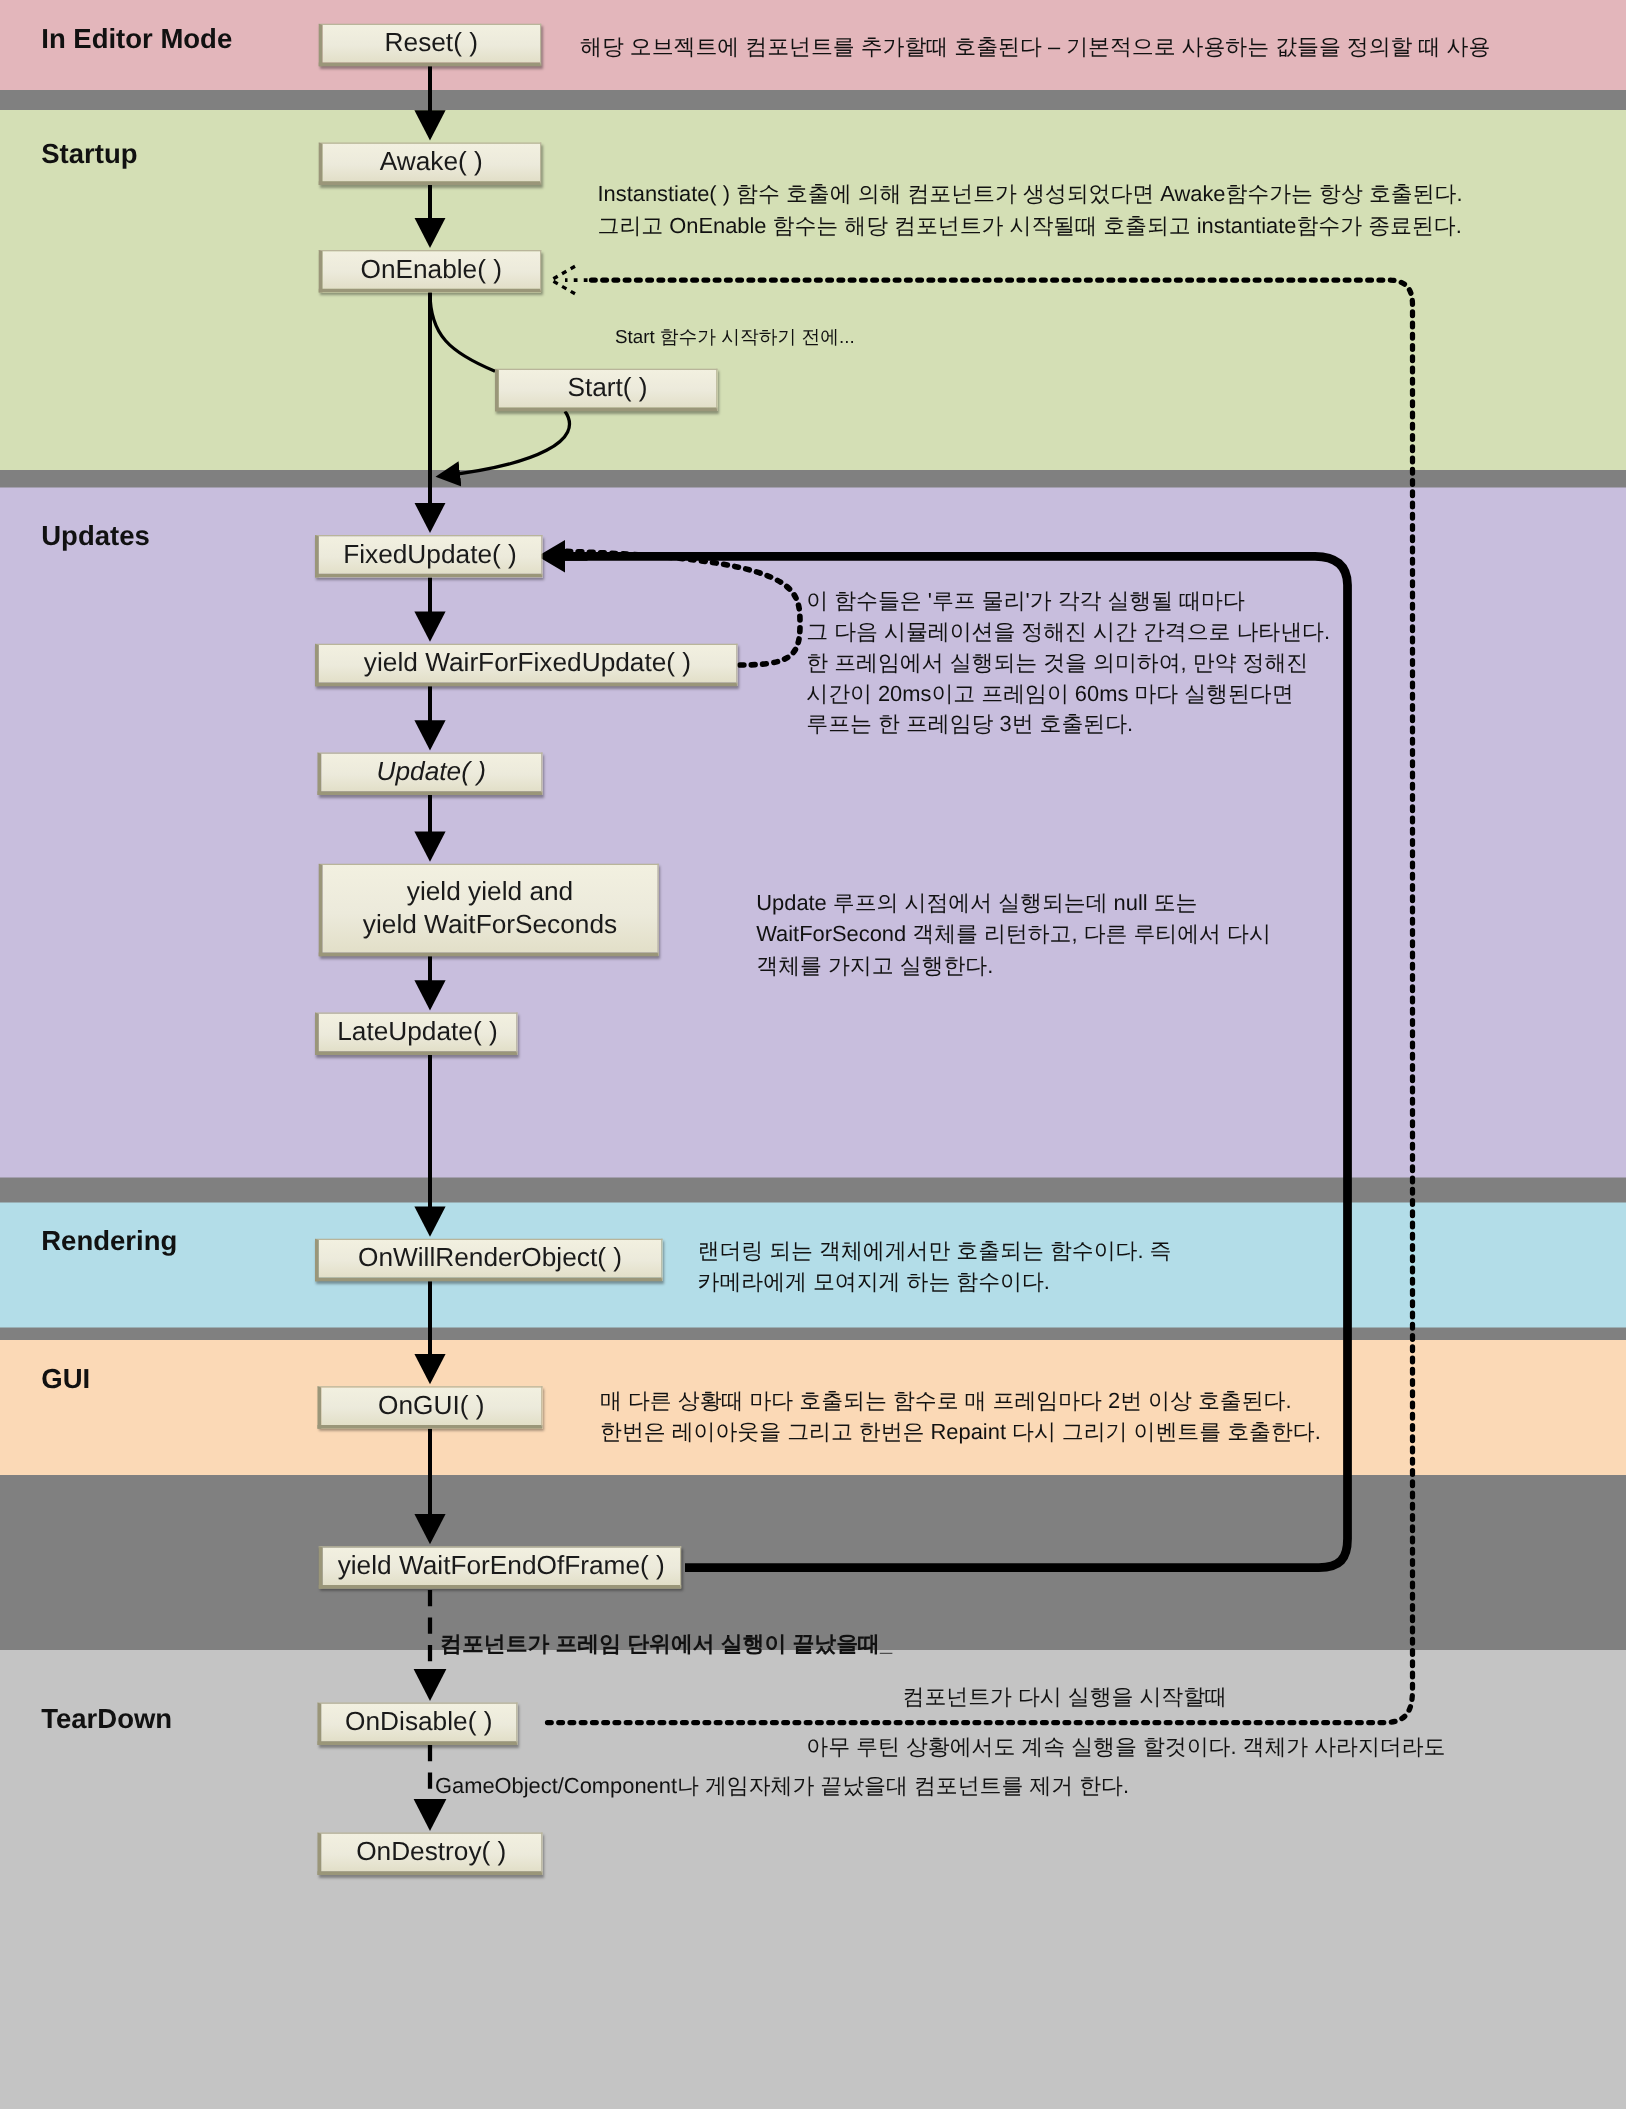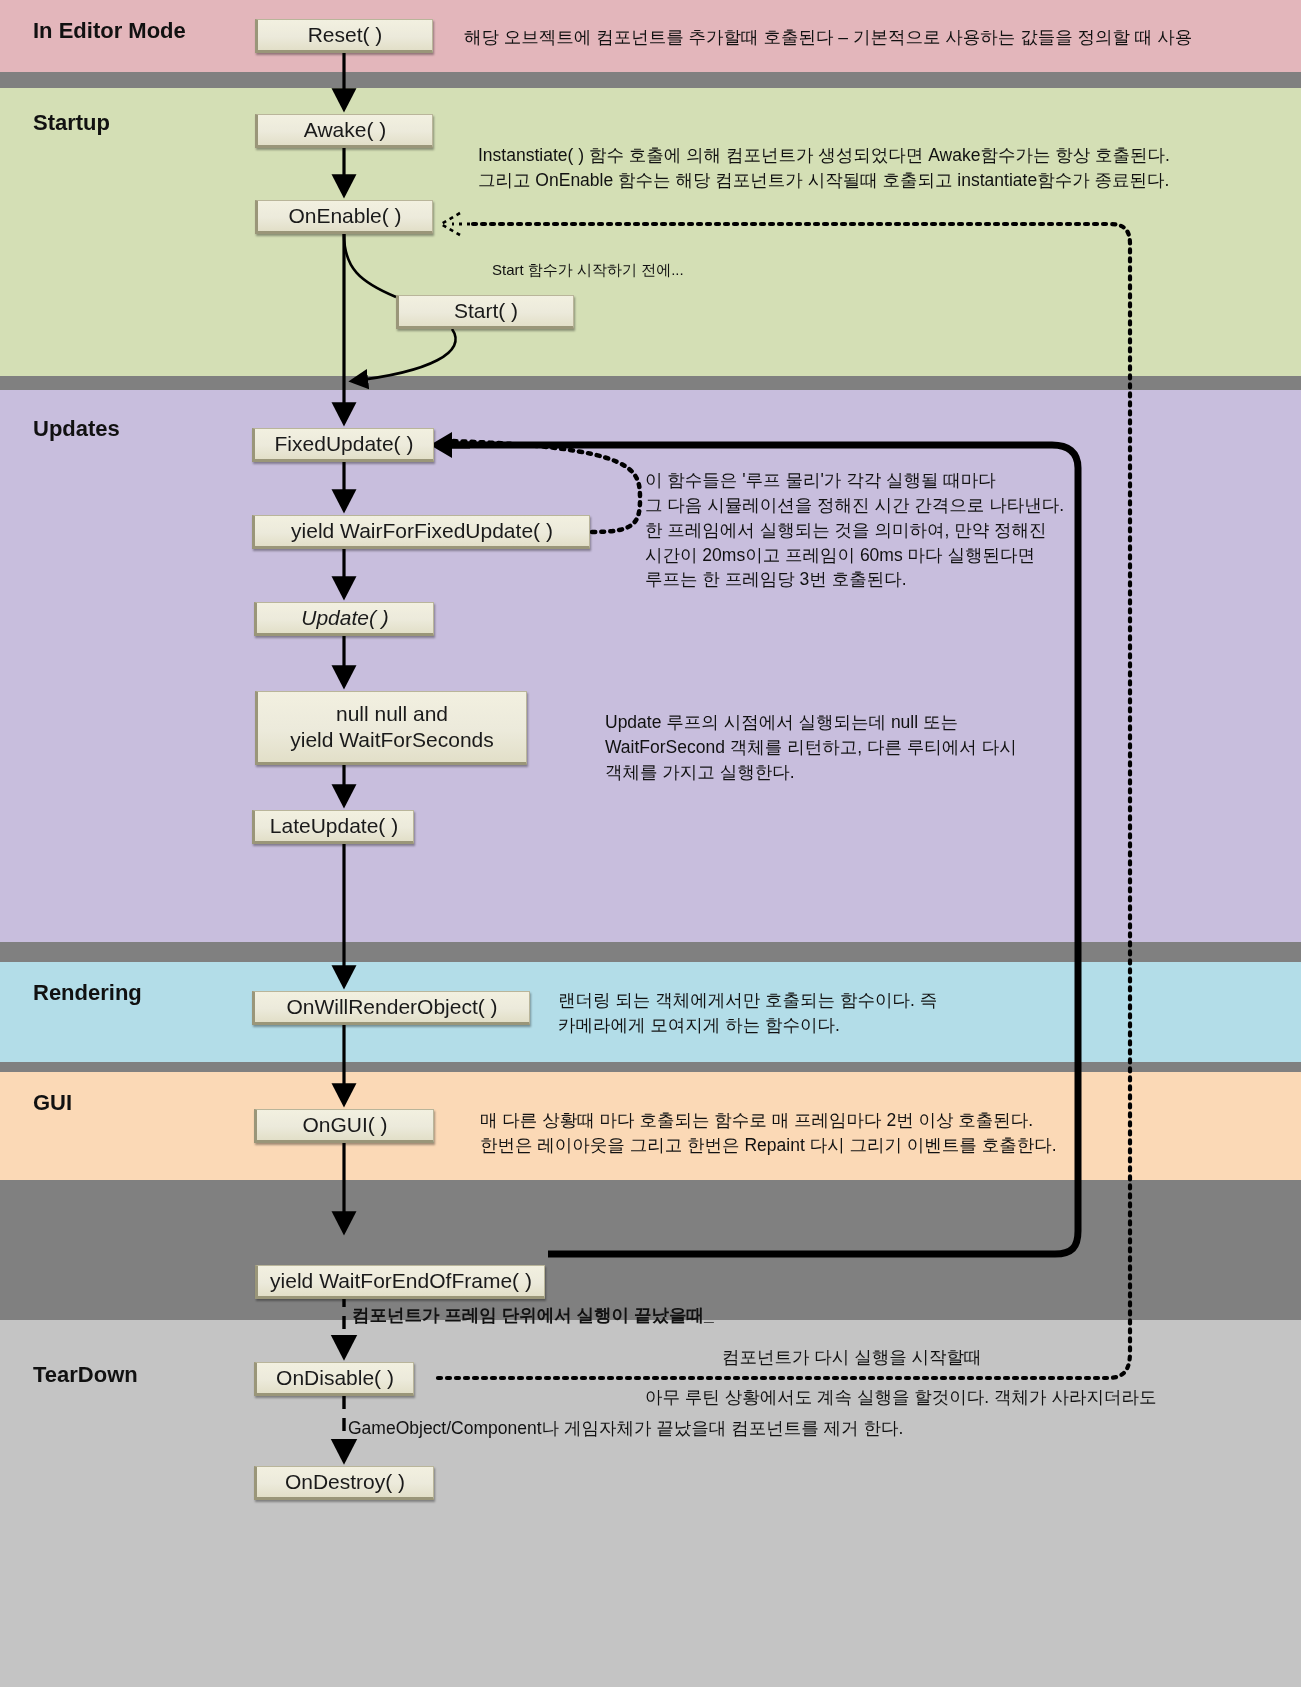--- a/index.html
+++ b/index.html
@@ -131,26 +131,26 @@
   </svg>
 
   <div id="nodes-layer">
       <div class="node" style="left: 255px; top: 19px; width: 178px; height: 34px;">Reset( )</div>
       <div class="node" style="left: 255px; top: 114px; width: 178px; height: 34px;">Awake( )</div>
       <div class="node" style="left: 255px; top: 200px; width: 178px; height: 34px;">OnEnable( )</div>
       <div class="node" style="left: 396px; top: 295px; width: 178px; height: 34px;">Start( )</div>
       <div class="node" style="left: 252px; top: 428px; width: 182px; height: 34px;">FixedUpdate( )</div>
       <div class="node" style="left: 252px; top: 515px; width: 338px; height: 34px;">yield WairForFixedUpdate( )</div>
       <div class="node" style="left: 254px; top: 602px; width: 180px; height: 34px; font-style: italic;">Update( )</div>
-      <div class="node" style="left: 255px; top: 691px; width: 272px; height: 74px;">null null and
+      <div class="node" style="left: 255px; top: 691px; width: 272px; height: 74px;">yield yield and
 yield WaitForSeconds</div>
       <div class="node" style="left: 252px; top: 810px; width: 162px; height: 34px;">LateUpdate( )</div>
       <div class="node" style="left: 252px; top: 991px; width: 278px; height: 34px;">OnWillRenderObject( )</div>
       <div class="node" style="left: 254px; top: 1109px; width: 180px; height: 34px;">OnGUI( )</div>
-      <div class="node" style="left: 255px; top: 1237px; width: 290px; height: 34px; margin-top: 28px;">yield WaitForEndOfFrame( )</div>
+      <div class="node" style="left: 255px; top: 1237px; width: 290px; height: 34px;">yield WaitForEndOfFrame( )</div>
       <div class="node" style="left: 254px; top: 1362px; width: 160px; height: 34px;">OnDisable( )</div>
       <div class="node" style="left: 254px; top: 1466px; width: 180px; height: 34px;">OnDestroy( )</div>
     </div>
 
   <div id="notes-layer">
       <div class="note" style="left: 464px; top: 25px; font-size: 17.5px;">해당 오브젝트에 컴포넌트를 추가할때 호출된다 – 기본적으로 사용하는 값들을 정의할 때 사용</div>
       <div class="note" style="left: 478px; top: 143px; font-size: 17.5px;">Instanstiate( ) 함수 호출에 의해 컴포넌트가 생성되었다면 Awake함수가는 항상 호출된다.
 그리고 OnEnable 함수는 해당 컴포넌트가 시작될때 호출되고 instantiate함수가 종료된다.</div>
       <div class="note" style="left: 492px; top: 259px; font-size: 15px;">Start 함수가 시작하기 전에...</div>
       <div class="note" style="left: 645px; top: 468px; font-size: 17.5px;">이 함수들은 '루프 물리'가 각각 실행될 때마다

